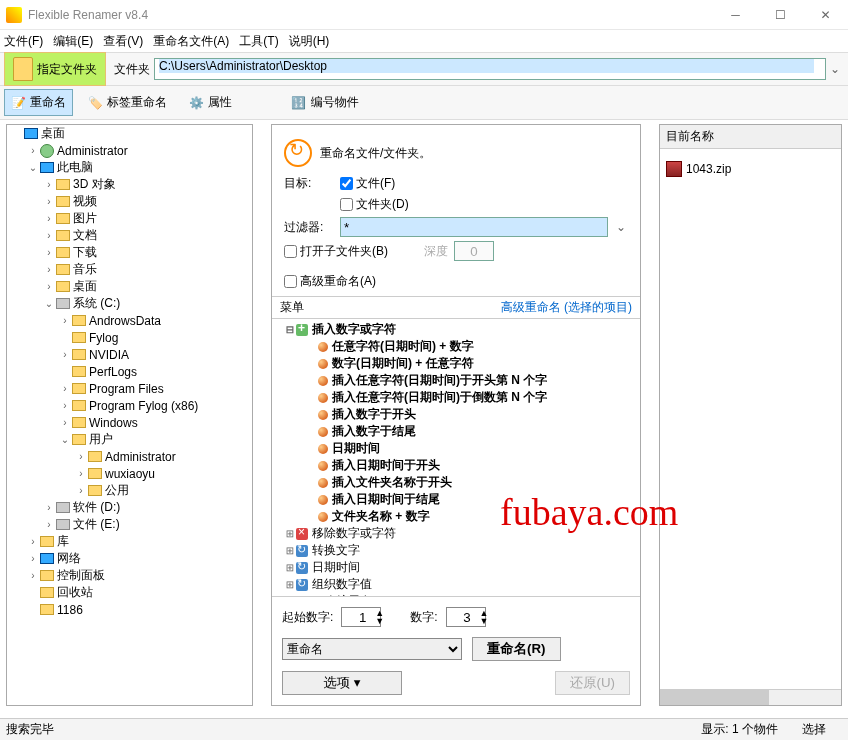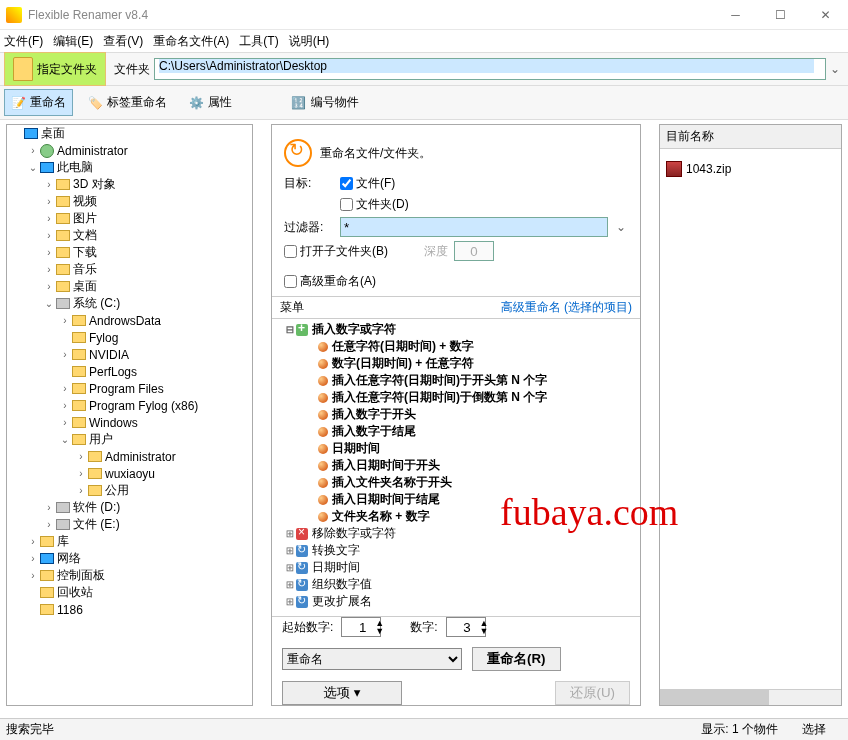--- a/index.html
+++ b/index.html
@@ -45,21 +45,21 @@
 .menu-hdr a { color:#06c; cursor:pointer; }
 .menu-tree { flex:1; overflow:auto; border-top:1px solid #ccc; padding:2px 0; font-weight:bold; }
 .menu-tree .tree-row.norm { font-weight:normal; }
 .menu-tree .bullet { width:10px; height:10px; border-radius:50%; background:radial-gradient(circle at 30% 30%, #fc8, #c40); margin-right:4px; }
 .menu-tree .plus { width:12px; height:12px; background:#6b6; border-radius:2px; position:relative; margin-right:4px; }
 .menu-tree .plus::before { content:"+"; color:#fff; position:absolute; left:2px; top:-3px; font-size:12px; }
 .menu-tree .x { width:12px; height:12px; background:#d44; border-radius:2px; position:relative; margin-right:4px; }
 .menu-tree .x::before { content:"×"; color:#fff; position:absolute; left:2px; top:-3px; font-size:12px; }
 .menu-tree .arr { width:12px; height:12px; background:#48c; border-radius:2px; position:relative; margin-right:4px; }
 .menu-tree .arr::before { content:"↻"; color:#fff; position:absolute; left:1px; top:-2px; font-size:11px; }
-.mid-bottom { border-top:1px solid #ccc; padding:0 10px; display:flex; flex-direction:column; gap:10px; }
+.mid-bottom { border-top:1px solid #ccc; padding:10px 10px; display:flex; flex-direction:column; gap:10px; }
 .num-row { display:flex; align-items:center; gap:8px; }
 .num-row input { width:40px; height:20px; text-align:right; padding-right:14px; border:1px solid #888; }
 .btn-row { display:flex; gap:10px; align-items:center; }
 .btn-row select { width:180px; }
 .wbtn { height:24px; padding:0 14px; background:#efefef; border:1px solid #999; cursor:pointer; }
 .wbtn:disabled { color:#aaa; border-color:#ccc; }
 .right-hdr { background:#f0f0f0; border-bottom:1px solid #ccc; padding:3px 6px; }
 .right-item { display:flex; align-items:center; padding:12px 6px; gap:4px; }
 .zip-icon { width:16px; height:16px; background:linear-gradient(#c44,#822); border:1px solid #600; }
 .status { position:absolute; bottom:0; left:0; right:0; height:22px; border-top:1px solid #ccc; display:flex; align-items:center; padding:8px 6px; background:#f4f4f4; }

